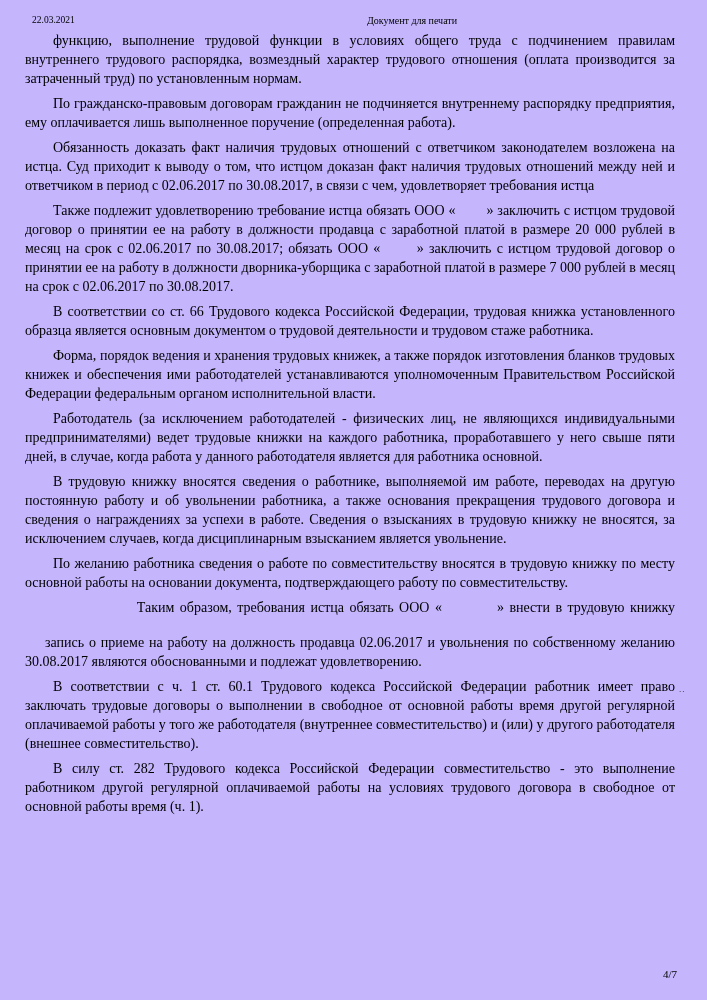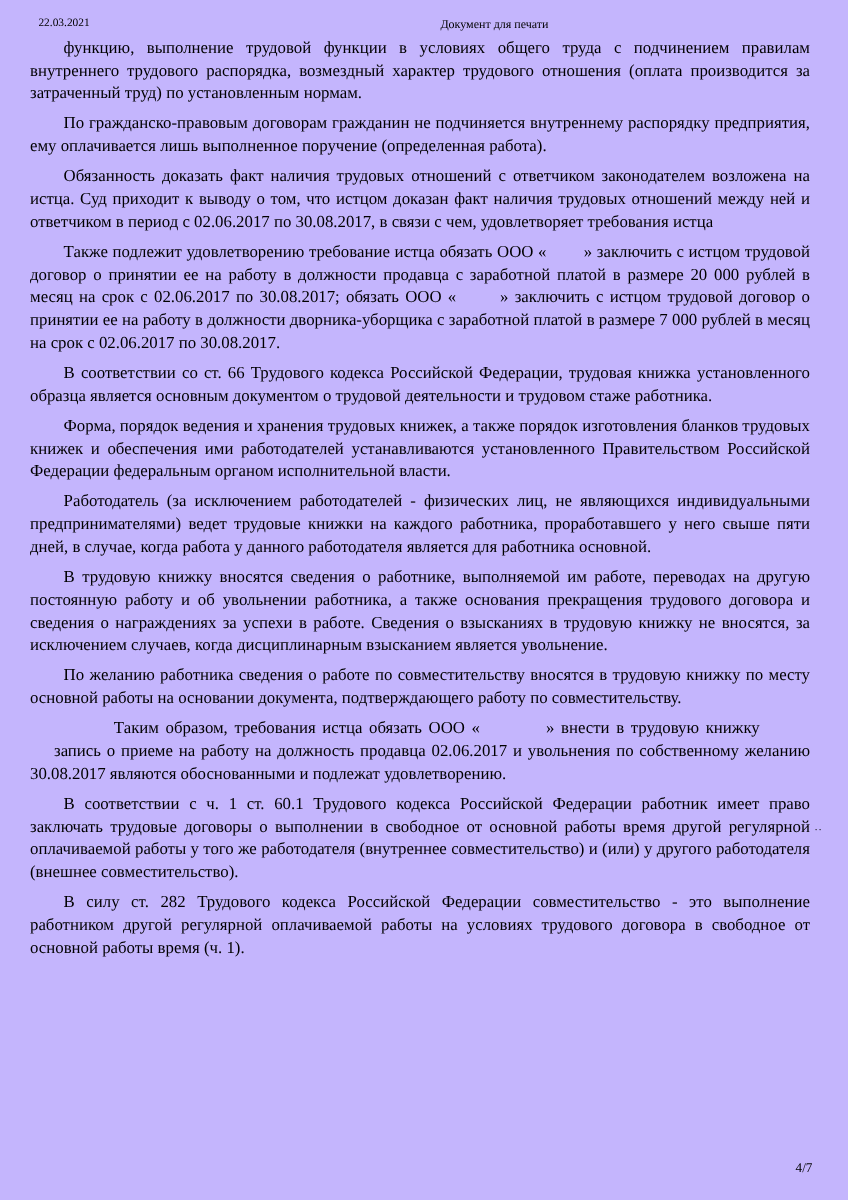--- a/index.html
+++ b/index.html
@@ -38,23 +38,23 @@
     width: 650px;
   }
   .content p {
     margin: 0 0 6px 0;
     font-size: 14px;
     line-height: 19px;
     text-align: justify;
     text-indent: 28px;
   }
   .content p.p-hang {
-    text-align: center;
+    text-align: right;
     word-spacing: 2px;
-    margin-bottom: 0;
+    margin-bottom: 16px;
   }
   .content p.p-cont {
     text-indent: 20px;
   }
   .stray {
     position: absolute;
     left: 679px;
     top: 684px;
     font-size: 9px;
     letter-spacing: 1px;
@@ -76,21 +76,21 @@
     <span class="date">22.03.2021</span>
     <span class="title">Документ для печати</span>
   </div>
 
   <div class="content">
     <p>функцию, выполнение трудовой функции в условиях общего труда с подчинением правилам внутреннего трудового распорядка, возмездный характер трудового отношения (оплата производится за затраченный труд) по установленным нормам.</p>
     <p>По гражданско-правовым договорам гражданин не подчиняется внутреннему распорядку предприятия, ему оплачивается лишь выполненное поручение (определенная работа).</p>
     <p>Обязанность доказать факт наличия трудовых отношений с ответчиком законодателем возложена на истца. Суд приходит к выводу о том, что истцом доказан факт наличия трудовых отношений между ней и ответчиком в период с 02.06.2017 по 30.08.2017, в связи с чем, удовлетворяет требования истца</p>
     <p>Также подлежит удовлетворению требование истца обязать ООО «&nbsp;&nbsp;&nbsp;&nbsp;&nbsp;&nbsp;&nbsp;&nbsp;» заключить с истцом трудовой договор о принятии ее на работу в должности продавца с заработной платой в размере 20 000 рублей в месяц на срок с 02.06.2017 по 30.08.2017; обязать ООО «&nbsp;&nbsp;&nbsp;&nbsp;&nbsp;&nbsp;&nbsp;» заключить с истцом трудовой договор о принятии ее на работу в должности дворника-уборщика с заработной платой в размере 7 000 рублей в месяц на срок с 02.06.2017 по 30.08.2017.</p>
     <p>В соответствии со ст. 66 Трудового кодекса Российской Федерации, трудовая книжка установленного образца является основным документом о трудовой деятельности и трудовом стаже работника.</p>
-    <p>Форма, порядок ведения и хранения трудовых книжек, а также порядок изготовления бланков трудовых книжек и обеспечения ими работодателей устанавливаются установленного Правительством Российской Федерации федеральным органом исполнительной власти.</p>
+    <p>Форма, порядок ведения и хранения трудовых книжек, а также порядок изготовления бланков трудовых книжек и обеспечения ими работодателей устанавливаются уполномоченным Правительством Российской Федерации федеральным органом исполнительной власти.</p>
     <p>Работодатель (за исключением работодателей - физических лиц, не являющихся индивидуальными предпринимателями) ведет трудовые книжки на каждого работника, проработавшего у него свыше пяти дней, в случае, когда работа у данного работодателя является для работника основной.</p>
     <p>В трудовую книжку вносятся сведения о работнике, выполняемой им работе, переводах на другую постоянную работу и об увольнении работника, а также основания прекращения трудового договора и сведения о награждениях за успехи в работе. Сведения о взысканиях в трудовую книжку не вносятся, за исключением случаев, когда дисциплинарным взысканием является увольнение.</p>
     <p>По желанию работника сведения о работе по совместительству вносятся в трудовую книжку по месту основной работы на основании документа, подтверждающего работу по совместительству.</p>
     <p class="p-hang">Таким образом, требования истца обязать ООО «&nbsp;&nbsp;&nbsp;&nbsp;&nbsp;&nbsp;&nbsp;&nbsp;&nbsp;&nbsp;» внести в трудовую книжку</p>
     <p class="p-cont">запись о приеме на работу на должность продавца 02.06.2017 и увольнения по собственному желанию 30.08.2017 являются обоснованными и подлежат удовлетворению.</p>
     <p>В соответствии с ч. 1 ст. 60.1 Трудового кодекса Российской Федерации работник имеет право заключать трудовые договоры о выполнении в свободное от основной работы время другой регулярной оплачиваемой работы у того же работодателя (внутреннее совместительство) и (или) у другого работодателя (внешнее совместительство).</p>
     <p>В силу ст. 282 Трудового кодекса Российской Федерации совместительство - это выполнение работником другой регулярной оплачиваемой работы на условиях трудового договора в свободное от основной работы время (ч. 1).</p>
   </div>
 
   <span class="stray">..</span>

